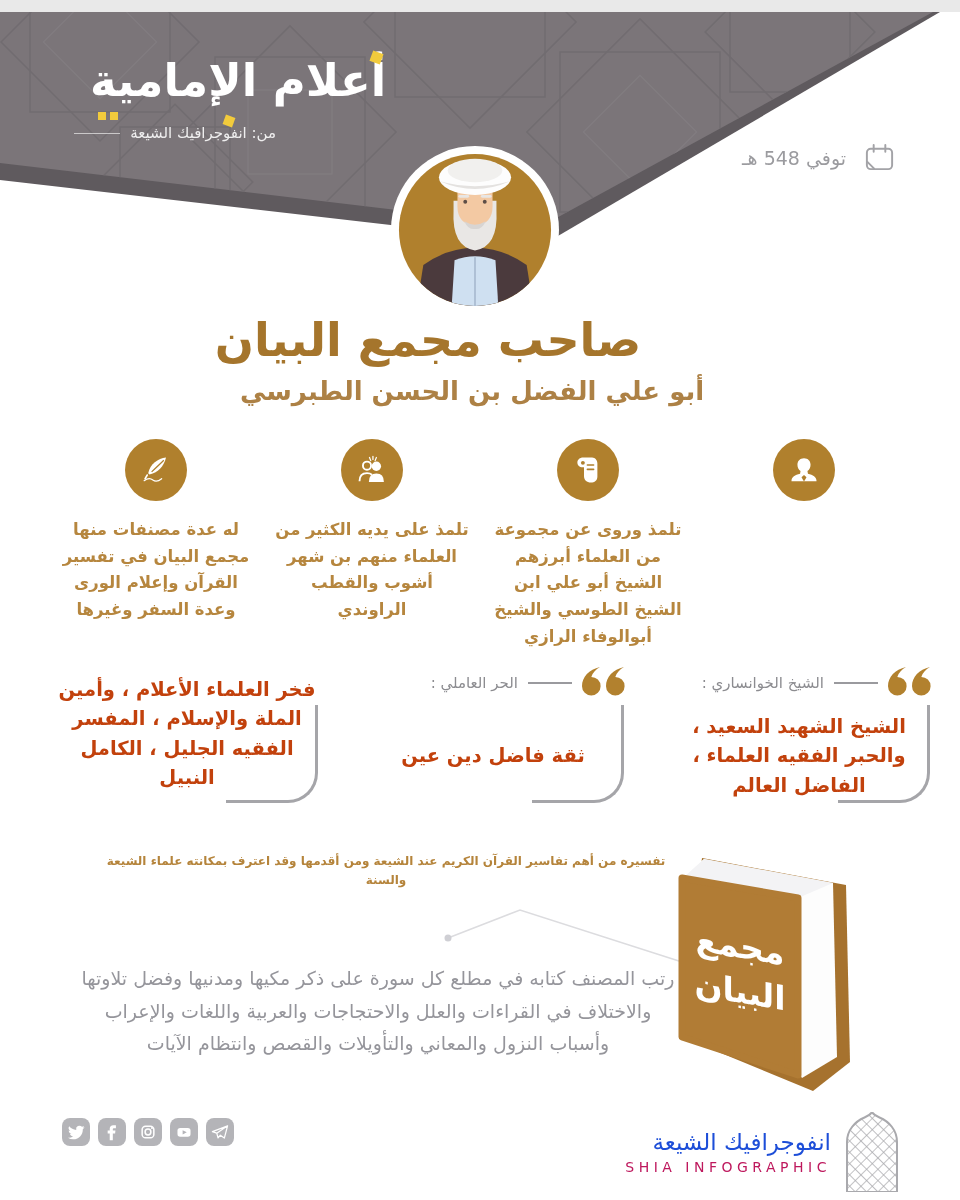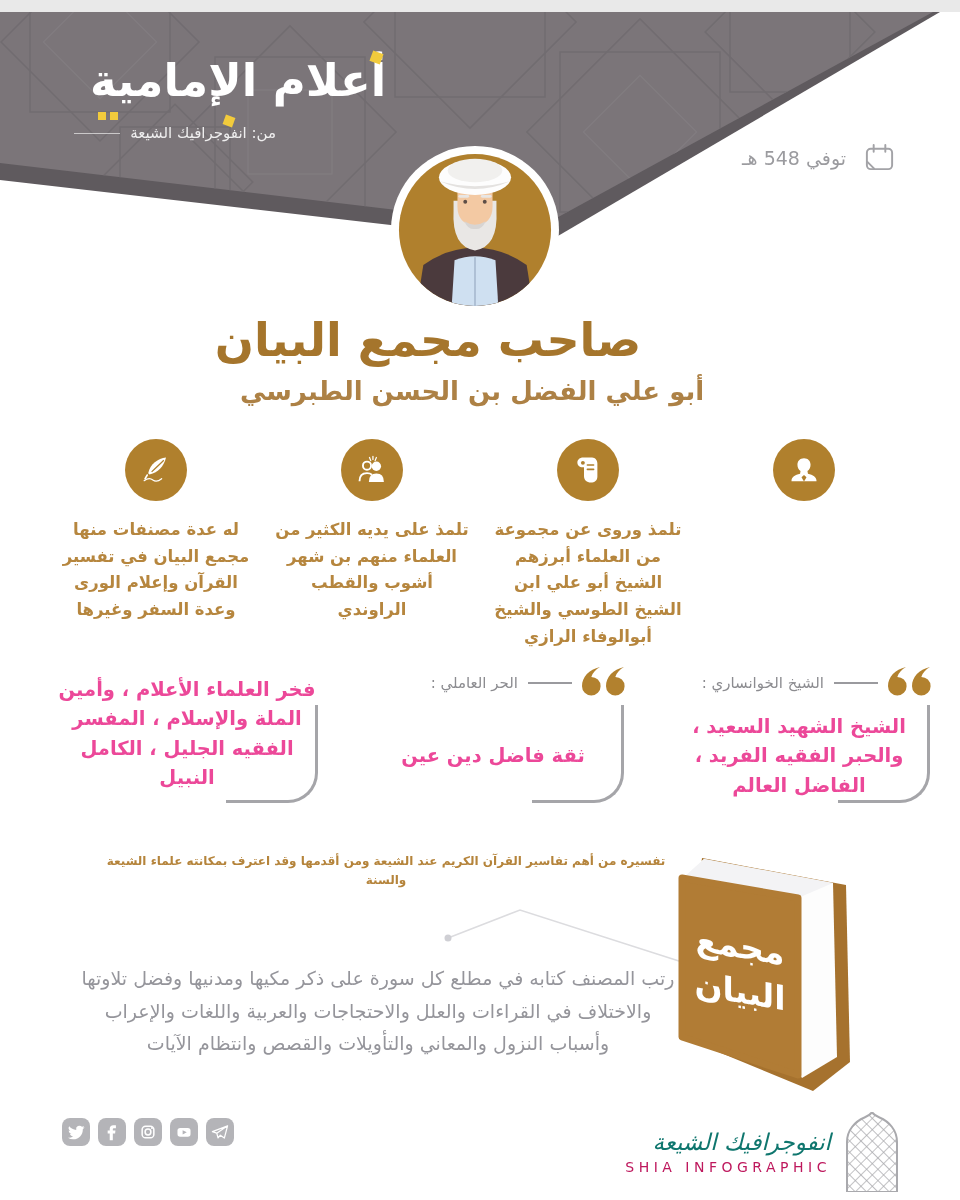--- a/index.html
+++ b/index.html
@@ -52,21 +52,21 @@
 
   
   .quotes{ position:absolute; left:0; top:655px; width:960px; padding:0 28px;
     display:flex; direction:rtl; justify-content:space-between; }
   .quote{ position:relative; width:292px; }
   .q-head{ display:flex; direction:rtl; align-items:center; }
   .q-mark{ flex:0 0 auto; }
   .q-line{ width:44px; height:2px; background:#9a9a9e; margin:0 10px; }
   .q-src{ color:#8c8c90; font-size:15px; white-space:nowrap; }
   .q-text{ margin-top:8px; min-height:100px; padding-left:26px; display:flex; align-items:center; justify-content:center;
-    color:#ec4899; font-size:19.5px; font-weight:bold; line-height:1.5; text-align:center; direction:rtl; }
+    color:#c2410c; font-size:19.5px; font-weight:bold; line-height:1.5; text-align:center; direction:rtl; }
   .q-bracket{ position:absolute; left:0; right:auto; top:38px; width:92px; height:98px;
     border-left:none; border-right:3px solid #a5a5a9; border-bottom:3px solid #a5a5a9;
     border-bottom-right-radius:30px; right:2px; }
 
   
   .highlight{ position:absolute; left:92px; top:840px; width:588px;
     color:#b5843b; font-size:12px; font-weight:bold; line-height:1.6;
     text-align:center; direction:rtl; }
   .description{ position:absolute; left:80px; top:950px; width:596px;
     color:#95959b; font-size:19px; line-height:1.72; text-align:center; direction:rtl; }
@@ -75,21 +75,21 @@
 
   
   .footer-left{ position:absolute; left:62px; top:1106px; }
   .social-row{ display:flex; gap:8px; direction:ltr; }
   .soc{ width:28px; height:28px; border-radius:8px; background:#b4b4b8;
     display:flex; align-items:center; justify-content:center; cursor:pointer; }
   .handle{ margin-top:9px; color:#ababaf; font-size:20px; letter-spacing:3.5px; direction:ltr; }
 
   .footer-right{ position:absolute; right:60px; top:1100px; display:flex; align-items:center; gap:13px; direction:ltr; }
   .fr-text{ text-align:right; }
-  .fr-ar{ color:#0f766e; font-size:23px; direction:rtl;font-style:italic; }
+  .fr-ar{ color:#1d4ed8; font-size:23px; direction:rtl; }
   .fr-en{ color:#be185d; font-size:14px; letter-spacing:4.5px; margin-top:4px; }
 </style>
 </head>
 <body>
 
 <div class="page">
 
   <div class="slab-shadow"></div>
   <div class="slab-top">
     <svg width="960" height="250">
@@ -219,21 +219,21 @@
         <svg class="q-mark" width="44" height="31" viewBox="0 0 44 31">
           <g fill="#b2812e">
             <path d="M18,0 C7,2.5 0,10 0,19.2 A9.3,9.3 0 1 0 9.3,9.9 C10.6,6 13.6,2.6 18,0 Z"></path>
             <path d="M42,0 C31,2.5 24,10 24,19.2 A9.3,9.3 0 1 0 33.3,9.9 C34.6,6 37.6,2.6 42,0 Z"></path>
           </g>
         </svg>
         <span class="q-line"></span>
         <span class="q-src">الشيخ الخوانساري :</span>
       </div>
       <div class="q-bracket"></div>
-      <div class="q-text">الشيخ الشهيد السعيد ، والحبر الفقيه الفريد ، الفاضل العالم</div>
+      <div class="q-text">الشيخ الشهيد السعيد ، والحبر الفقيه العلماء ، الفاضل العالم</div>
     </div>
 
     <div class="quote">
       <div class="q-head">
         <svg class="q-mark" width="44" height="31" viewBox="0 0 44 31">
           <g fill="#b2812e">
             <path d="M18,0 C7,2.5 0,10 0,19.2 A9.3,9.3 0 1 0 9.3,9.9 C10.6,6 13.6,2.6 18,0 Z"></path>
             <path d="M42,0 C31,2.5 24,10 24,19.2 A9.3,9.3 0 1 0 33.3,9.9 C34.6,6 37.6,2.6 42,0 Z"></path>
           </g>
         </svg>

